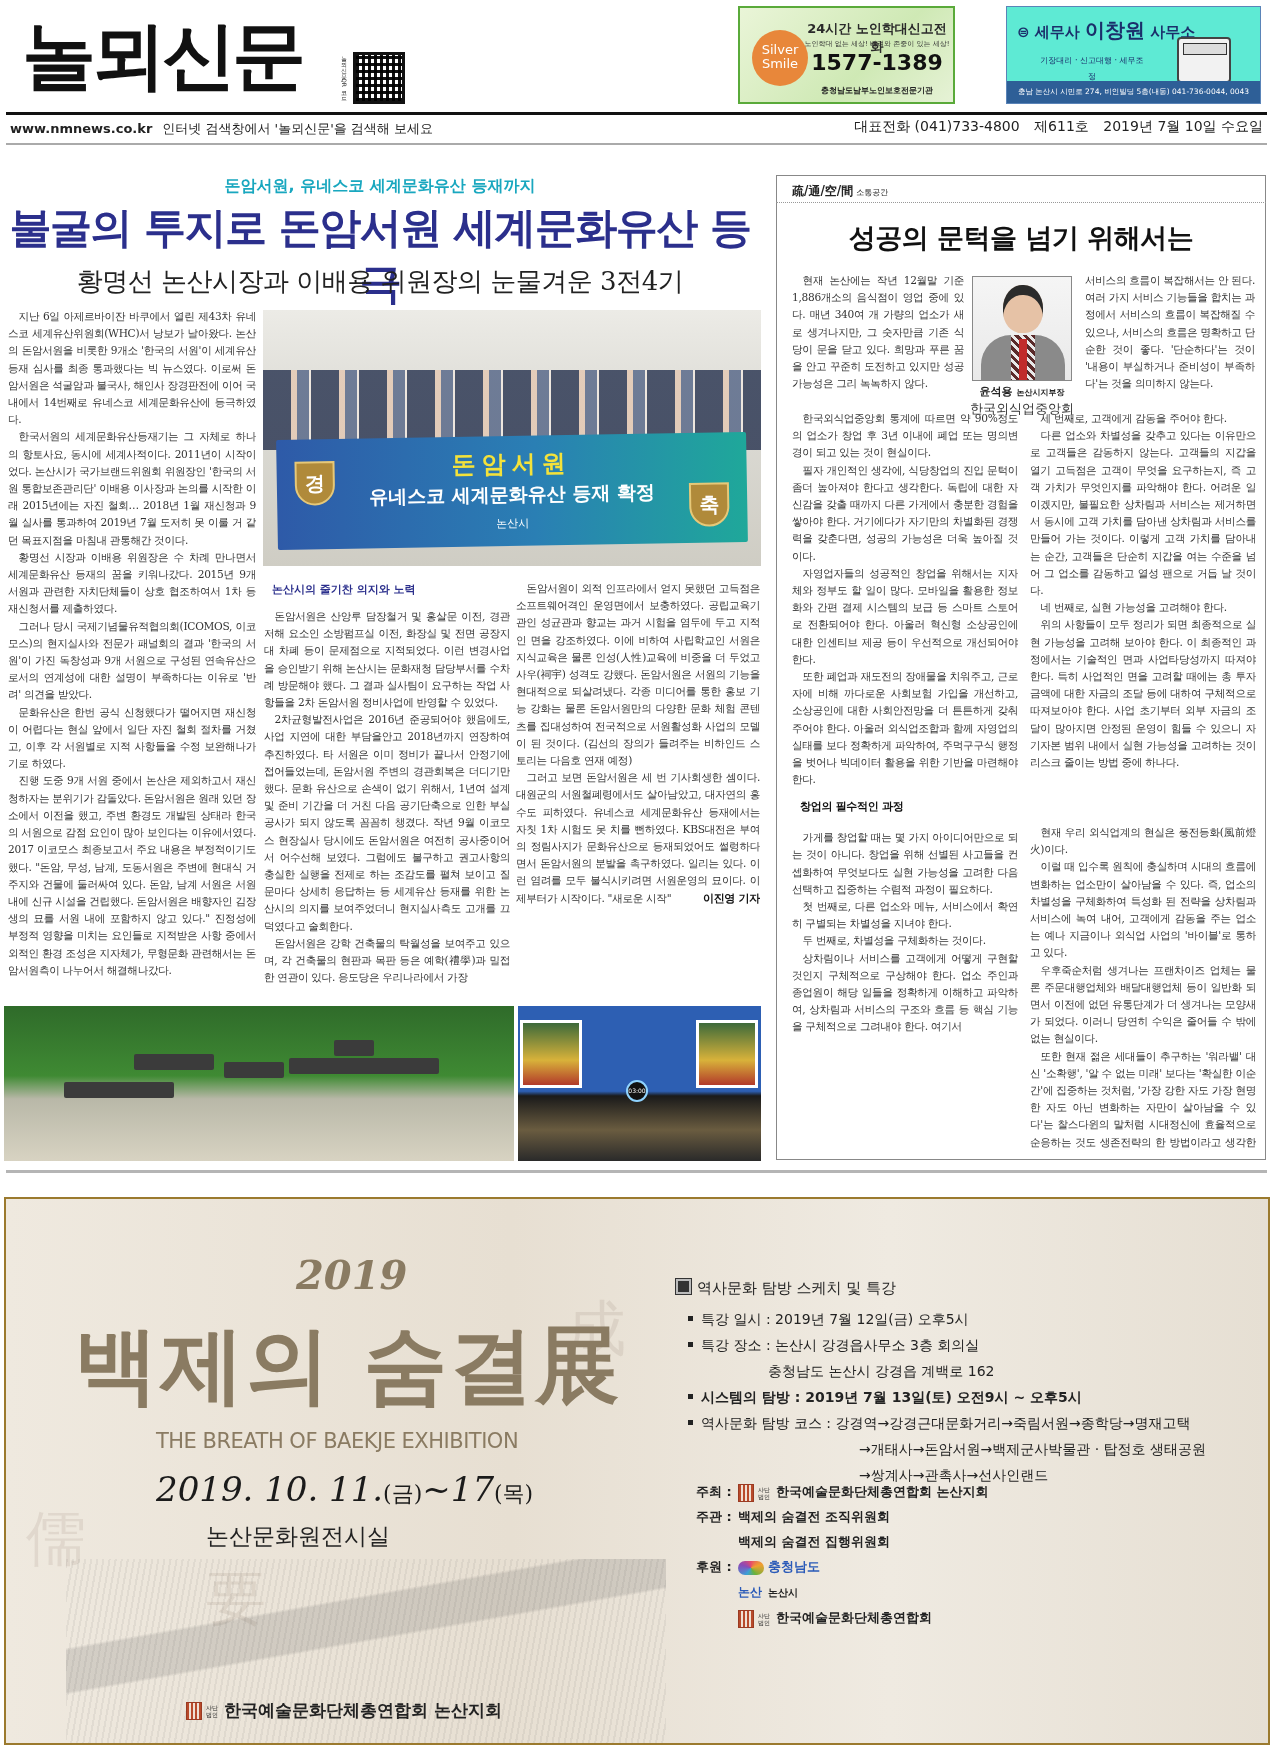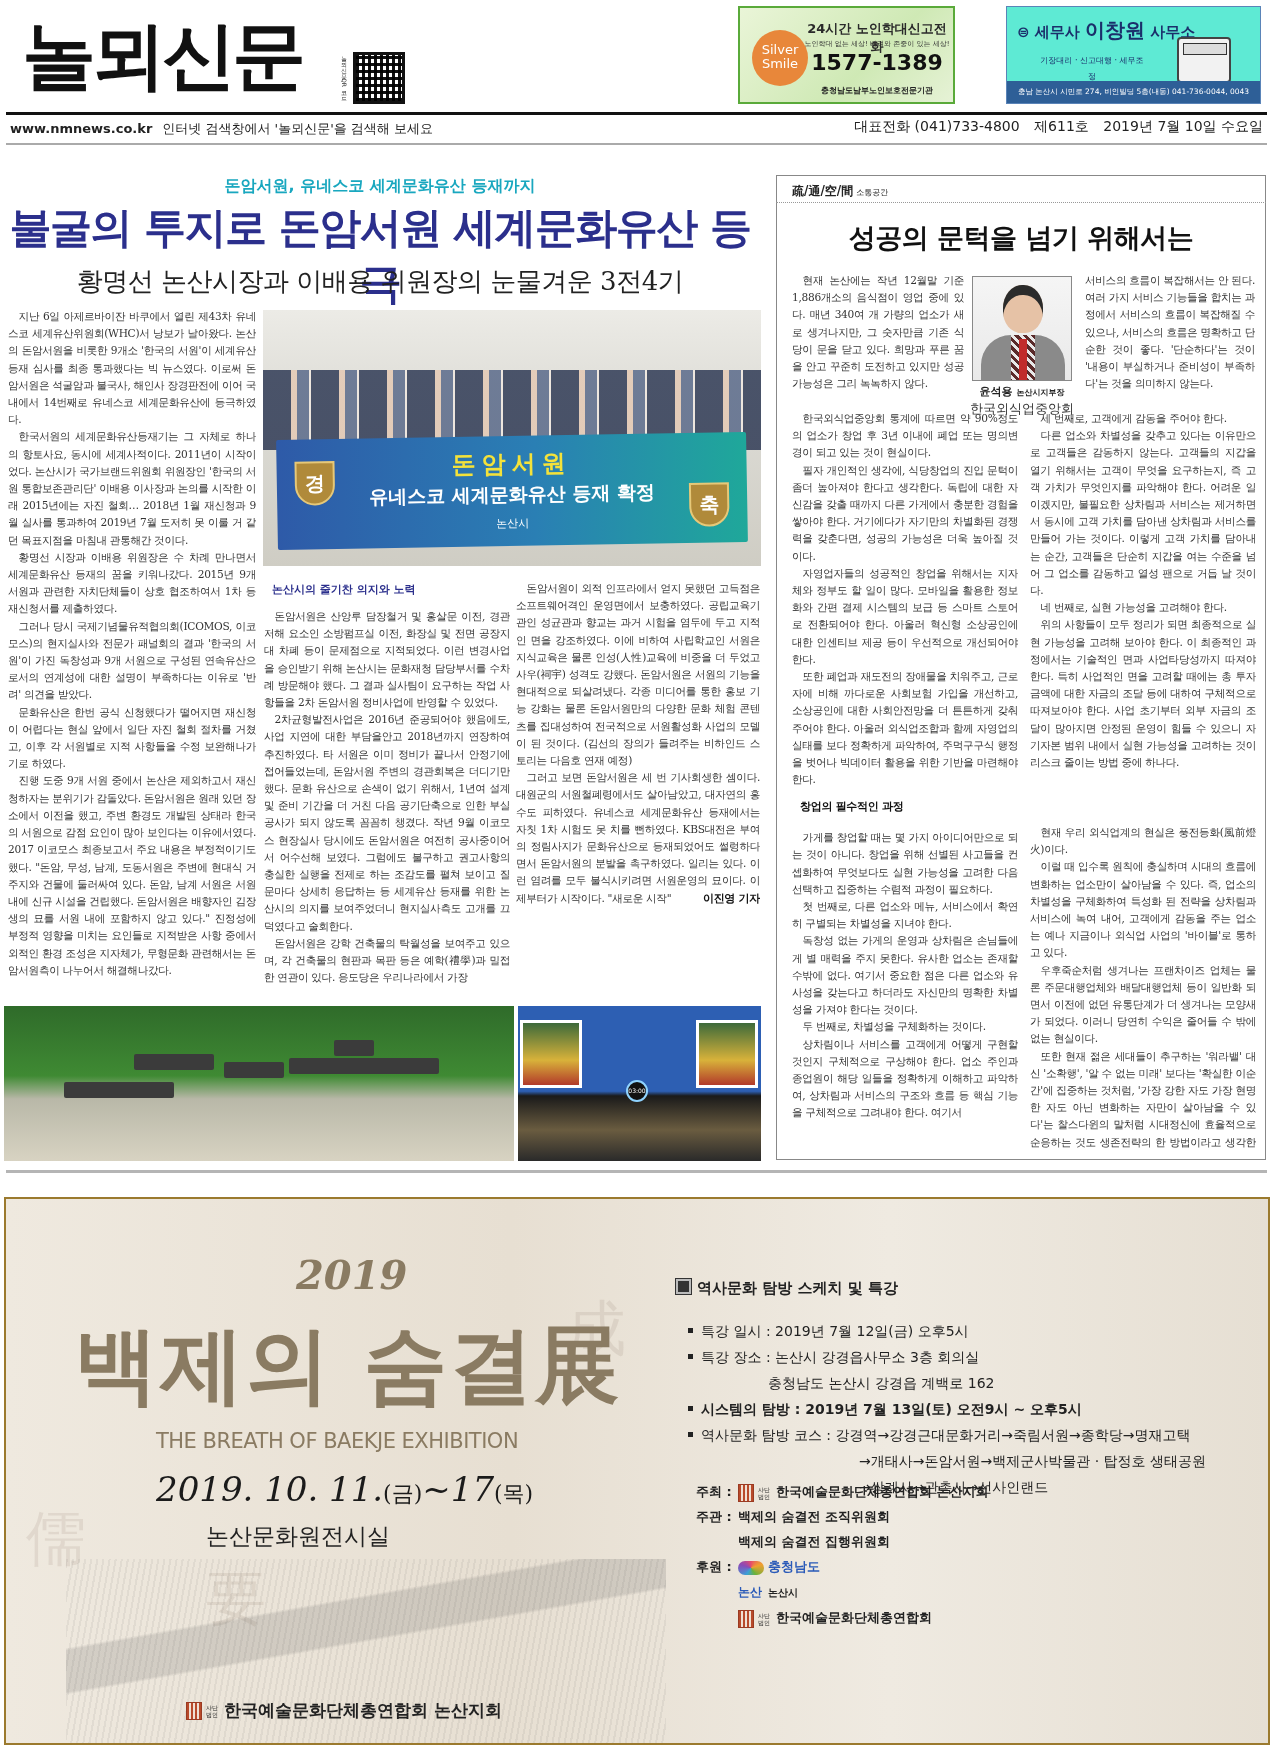--- a/index.html
+++ b/index.html
@@ -96,21 +96,21 @@
   .e-date span { font-style: normal; font-size: 22px; }
   .e-venue { position:absolute; left: 200px; top: 322px; font-size: 23px; color: #222; font-family:"DejaVu Sans",sans-serif; }
   .sketch { position:absolute; left: 60px; top: 360px; width: 600px; height: 190px; background:
       repeating-linear-gradient(100deg, rgba(80,80,80,.08) 0 2px, transparent 2px 6px),
       linear-gradient(170deg, transparent 30%, rgba(90,90,90,.18) 31%, rgba(90,90,90,.18) 45%, transparent 46%); }
   .e-org { position:absolute; left: 180px; top: 500px; font-size: 17px; font-weight: bold; color: #222; font-family:"DejaVu Sans",sans-serif; }
   .logo-mini { display:inline-block; width: 16px; height: 18px; border: 1px solid #9a3a22; background: repeating-linear-gradient(90deg,#b84a2a 0 2px,#f0e0d4 2px 4px); vertical-align: middle; margin-right: 4px; }
   .small-tag { font-size: 6px; display:inline-block; width: 14px; line-height: 7px; vertical-align: middle; margin-right: 4px; font-weight: normal; }
 
   .info { position:absolute; left: 670px; top: 80px; width: 580px; font-family:"DejaVu Sans",sans-serif; color: #222; }
-  .info .h { font-size: 15px; font-weight: bold; margin-bottom: 20px; }
+  .info .h { font-size: 15px; font-weight: normal; margin-bottom: 8px; }
   .info .h::before { content:""; display:inline-block; width: 11px; height: 11px; background:#333; border: 2px solid #bbb; outline:1px solid #333; margin-right: 6px; vertical-align: -1px; }
   .info .li { font-size: 14px; margin-left: 12px; line-height: 26px; }
   .info .li::before { content:""; display:inline-block; width: 5px; height: 5px; background:#222; margin-right: 8px; vertical-align: 3px; }
   .info .cont { font-size: 14px; line-height: 26px; }
   .credits { position:absolute; left: 690px; top: 280px; font-family:"DejaVu Sans",sans-serif; color: #222; }
   .credits .row { font-size: 13px; font-weight: bold; line-height: 25px; }
   .credits .k { display:inline-block; width: 42px; }
   .credits .ind { margin-left: 42px; }
   .cn-logo { display:inline-block; width: 26px; height: 14px; border-radius: 7px; background: conic-gradient(#e84a6a,#f0a030,#6ab23a,#3aa0d8,#8a4ab8,#e84a6a); vertical-align: middle; margin-right: 4px; }
   .ns-logo { display:inline-block; font-size: 12px; color: #2a5ab8; font-weight: bold; margin-right: 6px; }
@@ -234,29 +234,28 @@
   </div>
 
 <div class="abs body lower-a">
   <p>한국외식업중앙회 통계에 따르면 약 90%정도의 업소가 창업 후 3년 이내에 폐업 또는 명의변경이 되고 있는 것이 현실이다.</p>
   <p>필자 개인적인 생각에, 식당창업의 진입 문턱이 좀더 높아져야 한다고 생각한다. 독립에 대한 자신감을 갖출 때까지 다른 가게에서 충분한 경험을 쌓아야 한다. 거기에다가 자기만의 차별화된 경쟁력을 갖춘다면, 성공의 가능성은 더욱 높아질 것이다.</p>
   <p>자영업자들의 성공적인 창업을 위해서는 지자체와 정부도 할 일이 많다. 모바일을 활용한 정보화와 간편 결제 시스템의 보급 등 스마트 스토어로 전환되어야 한다. 아울러 혁신형 소상공인에 대한 인센티브 제공 등이 우선적으로 개선되어야 한다.</p>
   <p>또한 폐업과 재도전의 장애물을 치워주고, 근로자에 비해 까다로운 사회보험 가입을 개선하고, 소상공인에 대한 사회안전망을 더 튼튼하게 갖춰 주어야 한다. 아울러 외식업조합과 함께 자영업의 실태를 보다 정확하게 파악하여, 주먹구구식 행정을 벗어나 빅데이터 활용을 위한 기반을 마련해야 한다.</p>
 </div>
 <div class="abs body lower-b">
   <p>세 번째로, 고객에게 감동을 주어야 한다.</p>
-  <p>다른 업소와 차별성을 갖추고 있다는 이유만으로 고객들은 감동하지 않는다. 고객들의 지갑을 열기 위해서는 고객이 무엇을 요구하는지, 즉 고객 가치가 무엇인지를 파악해야 한다. 어려운 일이겠지만, 불필요한 상차림과 서비스는 제거하면서 동시에 고객 가치를 담아낸 상차림과 서비스를 만들어 가는 것이다. 이렇게 고객 가치를 담아내는 순간, 고객들은 단순히 지갑을 여는 수준을 넘어 그 업소를 감동하고 열성 팬으로 거듭 날 것이다.</p>
+  <p>다른 업소와 차별성을 갖추고 있다는 이유만으로 고객들은 감동하지 않는다. 고객들의 지갑을 열기 고득점은 고객이 무엇을 요구하는지, 즉 고객 가치가 무엇인지를 파악해야 한다. 어려운 일이겠지만, 불필요한 상차림과 서비스는 제거하면서 동시에 고객 가치를 담아낸 상차림과 서비스를 만들어 가는 것이다. 이렇게 고객 가치를 담아내는 순간, 고객들은 단순히 지갑을 여는 수준을 넘어 그 업소를 감동하고 열성 팬으로 거듭 날 것이다.</p>
   <p>네 번째로, 실현 가능성을 고려해야 한다.</p>
   <p>위의 사항들이 모두 정리가 되면 최종적으로 실현 가능성을 고려해 보아야 한다. 이 최종적인 과정에서는 기술적인 면과 사업타당성까지 따져야 한다. 특히 사업적인 면을 고려할 때에는 총 투자금액에 대한 자금의 조달 등에 대하여 구체적으로 따져보아야 한다. 사업 초기부터 외부 자금의 조달이 많아지면 안정된 운영이 힘들 수 있으니 자기자본 범위 내에서 실현 가능성을 고려하는 것이 리스크 줄이는 방법 중에 하나다.</p>
 </div>
 <div class="abs body lower2-a">
   <div class="h3">창업의 필수적인 과정</div>
   <p>가게를 창업할 때는 몇 가지 아이디어만으로 되는 것이 아니다. 창업을 위해 선별된 사고들을 컨셉화하여 무엇보다도 실현 가능성을 고려한 다음 선택하고 집중하는 수렴적 과정이 필요하다.</p>
   <p>첫 번째로, 다른 업소와 메뉴, 서비스에서 확연히 구별되는 차별성을 지녀야 한다.</p>
-  <p>독창성 없는 가게의 운영과 상차림은 손님들에게 별 매력을 주지 못한다. 유사한 업소는 존재할 수밖에 없다. 여기서 중요한 점은 다른 업소와 유사성을 갖는다고 하더라도 자신만의 명확한 차별성을 가져야 한다는 것이다.</p>
   <p>두 번째로, 차별성을 구체화하는 것이다.</p>
   <p>상차림이나 서비스를 고객에게 어떻게 구현할 것인지 구체적으로 구상해야 한다. 업소 주인과 종업원이 해당 일들을 정확하게 이해하고 파악하여, 상차림과 서비스의 구조와 흐름 등 핵심 기능을 구체적으로 그려내야 한다. 여기서</p>
 </div>
 <div class="abs body lower2-b" style="padding-top:40px;">
   <p>현재 우리 외식업계의 현실은 풍전등화(風前燈火)이다.</p>
   <p>이럴 때 입수록 원칙에 충실하며 시대의 흐름에 변화하는 업소만이 살아남을 수 있다. 즉, 업소의 차별성을 구체화하여 특성화 된 전략을 상차림과 서비스에 녹여 내어, 고객에게 감동을 주는 업소는 예나 지금이나 외식업 사업의 '바이블'로 통하고 있다.</p>
   <p>우후죽순처럼 생겨나는 프랜차이즈 업체는 물론 주문대행업체와 배달대행업체 등이 일반화 되면서 이전에 없던 유통단계가 더 생겨나는 모양새가 되었다. 이러니 당연히 수익은 줄어들 수 밖에 없는 현실이다.</p>
   <p>또한 현재 젊은 세대들이 추구하는 '워라밸' 대신 '소확행', '알 수 없는 미래' 보다는 '확실한 이순간'에 집중하는 것처럼, '가장 강한 자도 가장 현명한 자도 아닌 변화하는 자만이 살아남을 수 있다'는 찰스다윈의 말처럼 시대정신에 효율적으로 순응하는 것도 생존전략의 한 방법이라고 생각한다.</p>
 </div>
 

